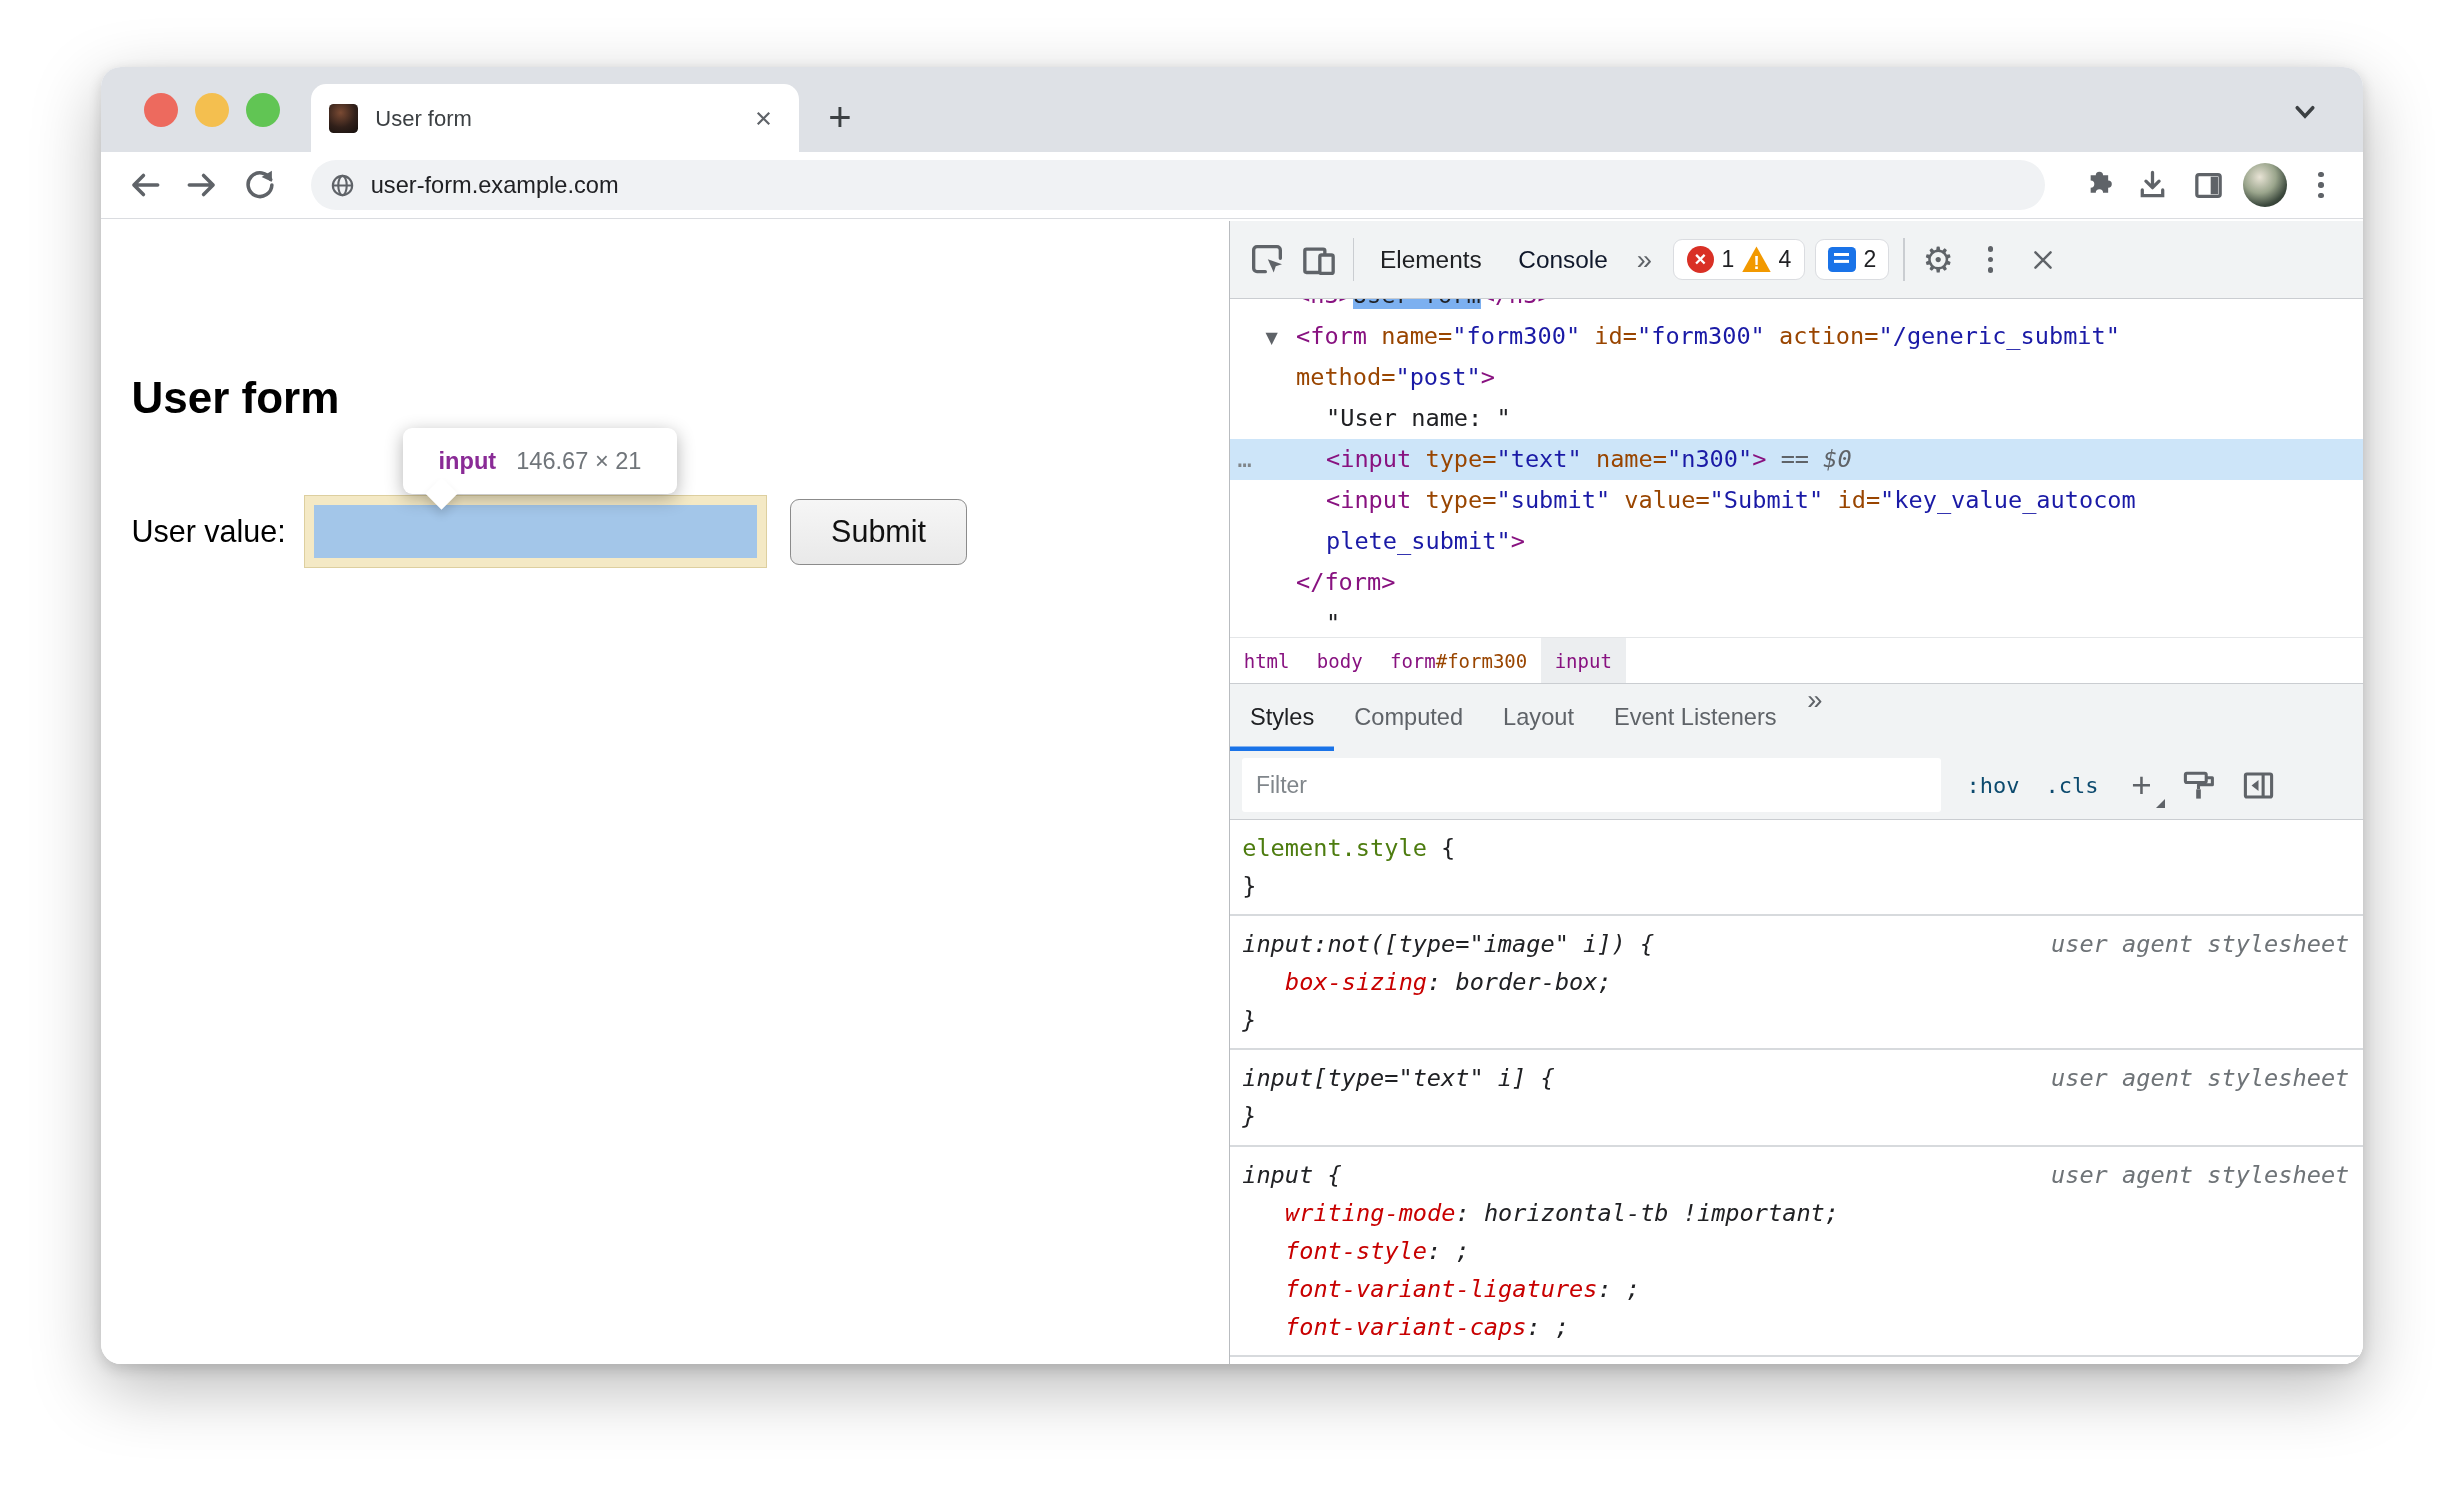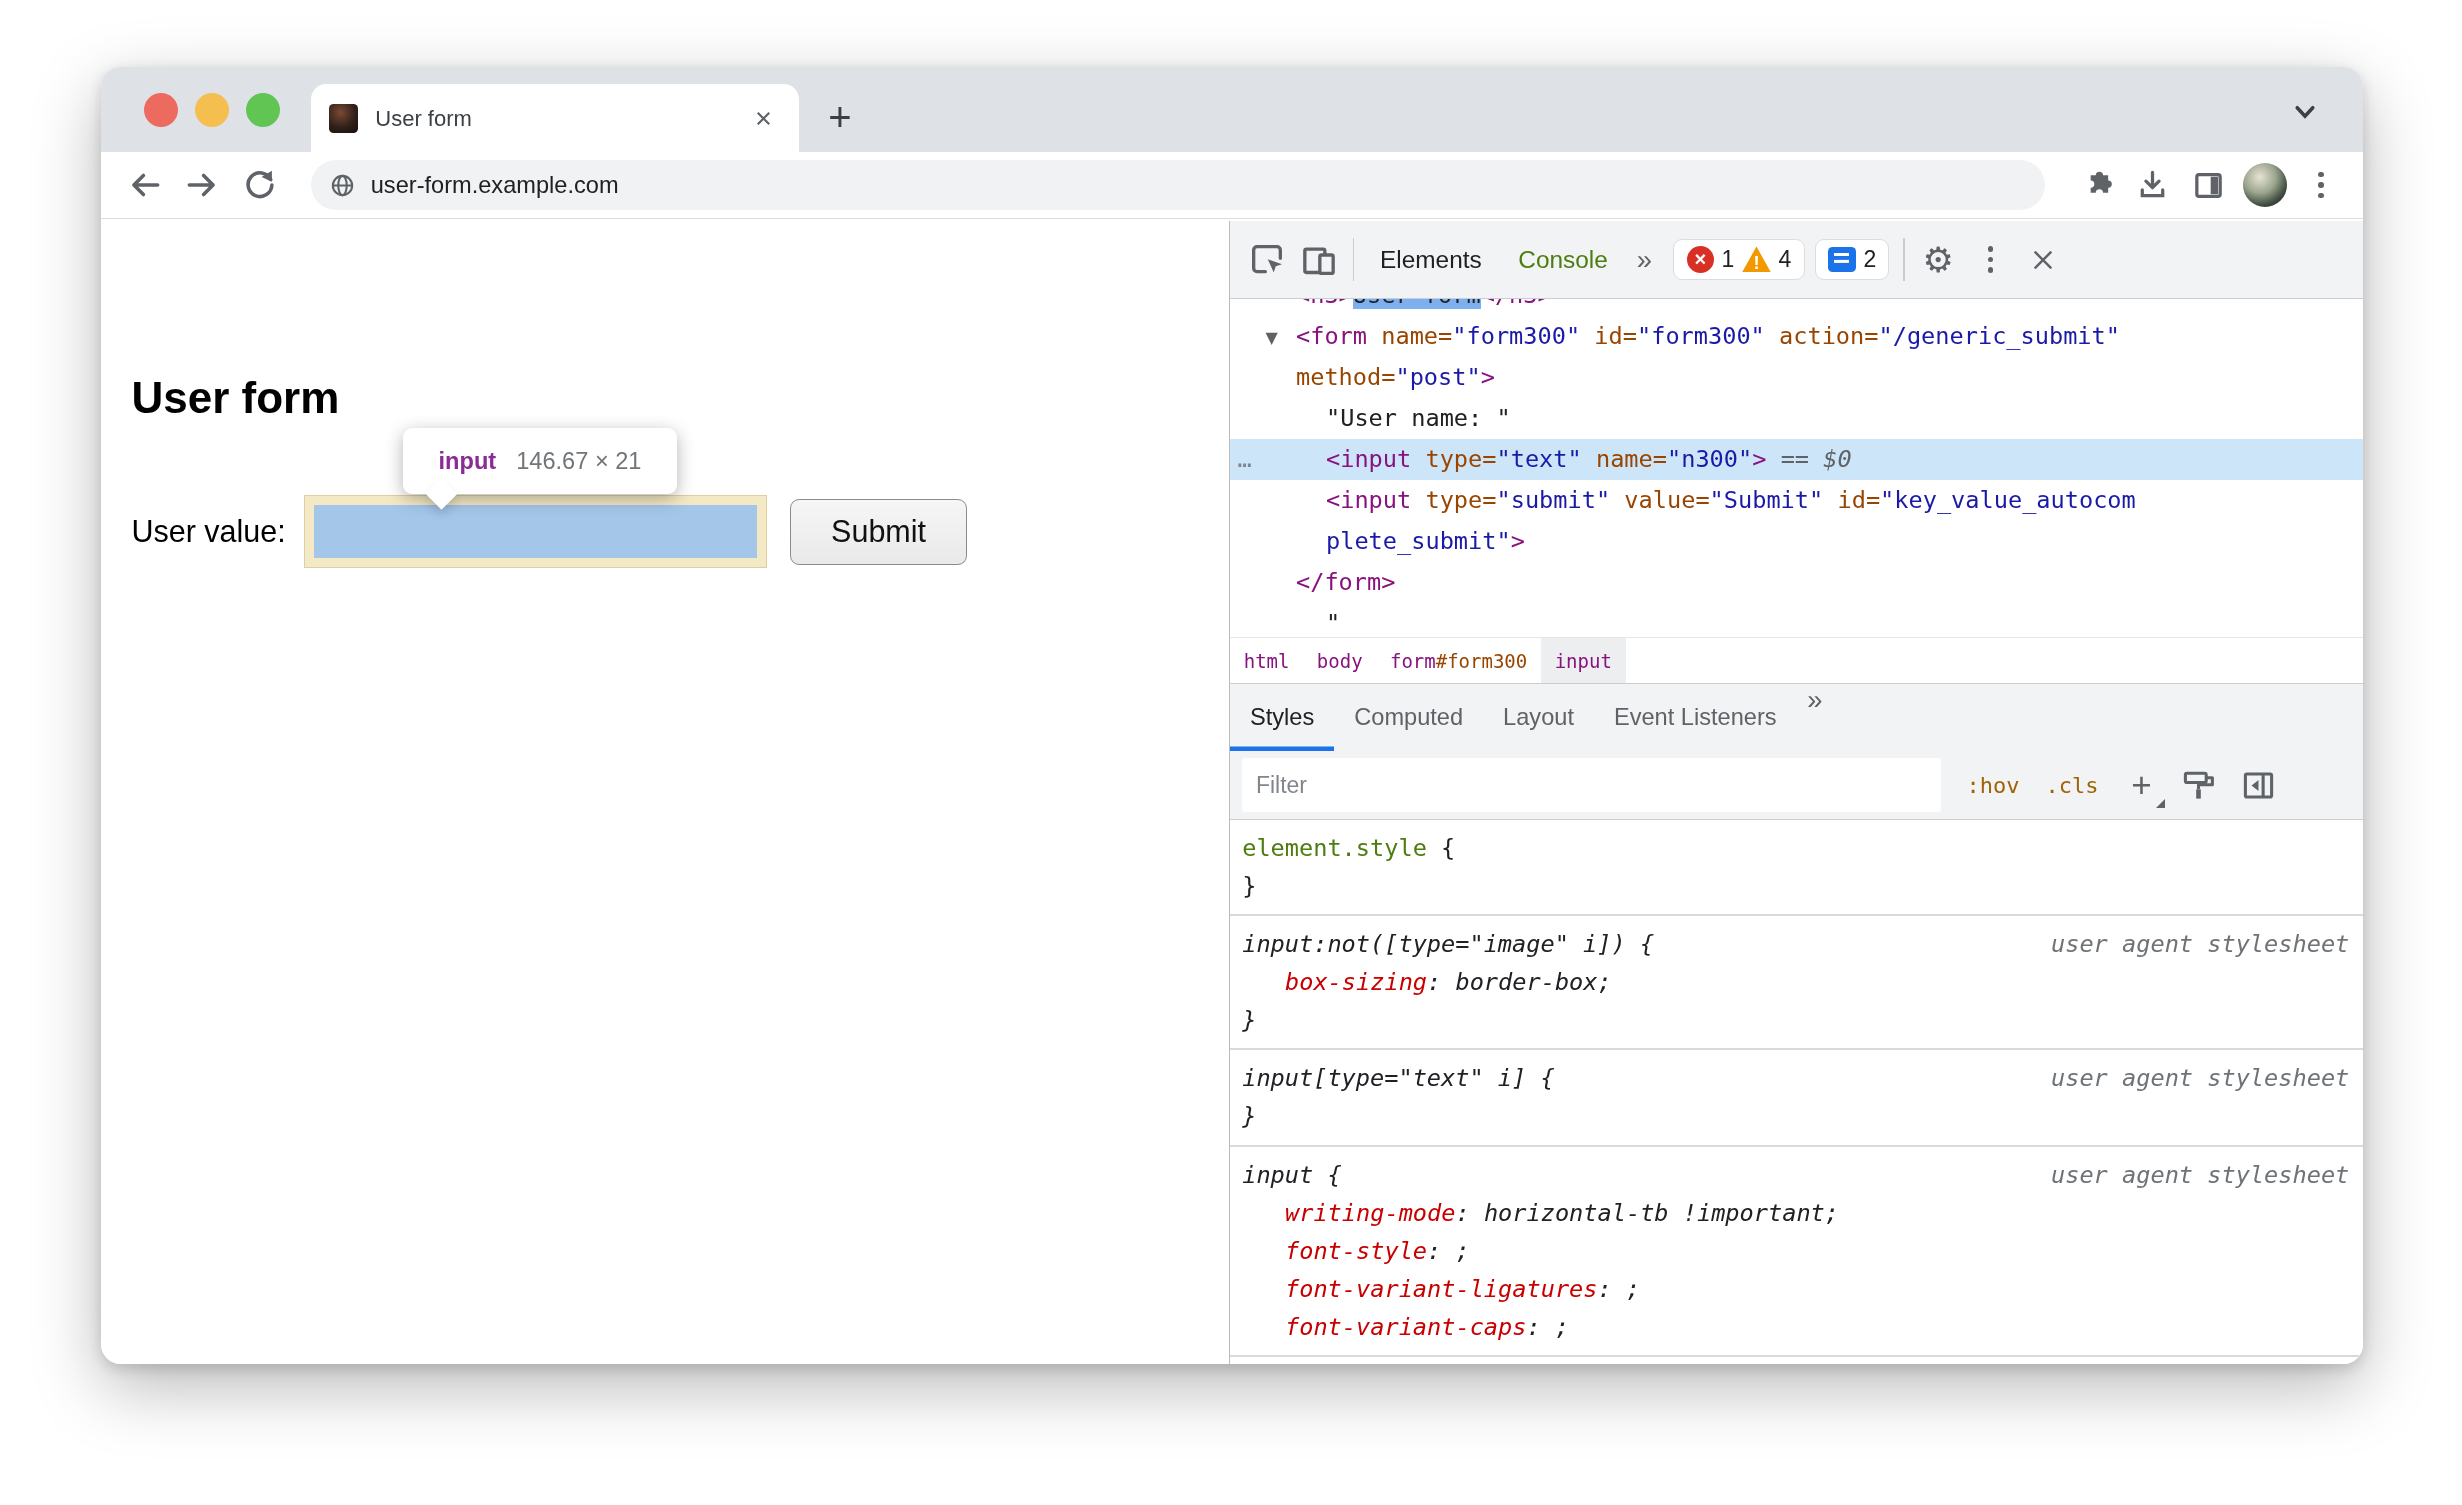--- a/index.html
+++ b/index.html
@@ -46,21 +46,21 @@
     transform:rotate(45deg);box-shadow:4.6px 4.6px 9.1px rgba(0,0,0,.12);}
   .tt-tag{font-size:23.6px;font-weight:700;color:#8a2b96;}
   .tt-dims{font-size:23.6px;color:#70757a;}
   
   .devtools{width:1134px;height:100%;border-left:1.5px solid #b9bcc0;background:#fff;position:relative;box-sizing:border-box;
     font-family:"Liberation Sans",sans-serif;}
   .dt-toolbar{position:absolute;left:0;top:0;right:0;height:78px;background:#f1f3f4;border-bottom:1.5px solid #cacdd1;
     display:flex;align-items:center;padding:0 10.7px;box-sizing:border-box;}
   .dt-ic{width:43px;height:43px;margin:0 4.6px;}
   .vdiv{width:1.5px;height:43px;background:#cacdd1;margin:0 7.6px;}
-  .dt-tab{font-size:24.4px;color:#4d7c0f;padding:0 18.3px;height:100%;display:flex;align-items:center;}
+  .dt-tab{font-size:24.4px;color:#0f172a;padding:0 18.3px;height:100%;display:flex;align-items:center;}
   .dt-tab.active{color:#202124;}
   .more{font-size:27.4px;color:#5f6368;padding:0 10.7px;}
   .badge-group{display:flex;align-items:center;gap:7.6px;background:#fff;border:1.5px solid #dadce0;border-radius:9.1px;
     padding:6.1px 12.2px;margin-left:10.7px;}
   .err-ic{width:27.4px;height:27.4px;border-radius:50%;background:var(--error-red);color:#fff;font-size:20px;font-weight:700;
     display:flex;align-items:center;justify-content:center;line-height:1;}
   .warn-ic{width:29px;height:26px;clip-path:polygon(50% 0,100% 100%,0 100%);background:var(--warning-yellow);
     display:flex;align-items:flex-end;justify-content:center;color:#fff;font-size:18.3px;font-weight:700;line-height:1;}
   .msg-ic{width:27.4px;height:24.4px;border-radius:4.6px;background:var(--accent-blue);position:relative;}
   .msg-ic:before{content:"";position:absolute;left:5.3px;top:6.1px;width:15.2px;height:3px;background:#fff;box-shadow:0 6.9px 0 #fff;}
@@ -91,21 +91,21 @@
   .ptabs{position:absolute;left:0;top:462px;right:0;height:69px;background:#f1f3f4;border-top:1.5px solid #cacdd1;
     border-bottom:1.5px solid #cacdd1;display:flex;align-items:stretch;box-sizing:border-box;}
   .ptab{font-size:23.6px;color:#5f6368;padding:0 20px;display:flex;align-items:center;}
   .ptab.active{color:#202124;box-shadow:inset 0 -4.6px 0 var(--accent-blue);}
   
   .filterbar{position:absolute;left:0;top:530px;right:0;height:69px;background:#f1f3f4;border-bottom:1.5px solid #cacdd1;
     display:flex;align-items:center;padding:0 12.2px;box-sizing:border-box;}
   .filter-input{width:671px;height:54px;border:none;background:#fff;border-radius:3px;padding:0 13.7px;
     font-size:23px;font-family:"Liberation Sans",sans-serif;color:#202124;}
   .filter-input::placeholder{color:#80868b;}
-  .hovcls{font-family:"DejaVu Sans Mono",monospace;font-size:22px;color:#a16207;margin-left:26px;}
+  .hovcls{font-family:"DejaVu Sans Mono",monospace;font-size:22px;color:#0c4a6e;margin-left:26px;}
   .plus-btn{position:relative;font-size:35px;color:#5f6368;margin-left:26px;width:34px;text-align:center;font-weight:300;}
   .plus-btn:after{content:"";position:absolute;right:-6.1px;bottom:-3px;border-left:9.1px solid transparent;
     border-bottom:9.1px solid #5f6368;}
   .fb-ic{width:40px;height:40px;margin-left:20px;}
   
   .styles{position:absolute;left:0;top:599px;right:0;bottom:0;background:#fff;overflow:hidden;
     font-family:"DejaVu Sans Mono",monospace;font-size:23.6px;line-height:38px;}
   .rule{position:relative;padding:9.1px 0 9.1px;border-bottom:2.3px solid #d7dadd;}
   .rule.ua{font-style:italic;}
   .sel-line{padding-left:12.2px;color:#202124;padding-right:328px;}

